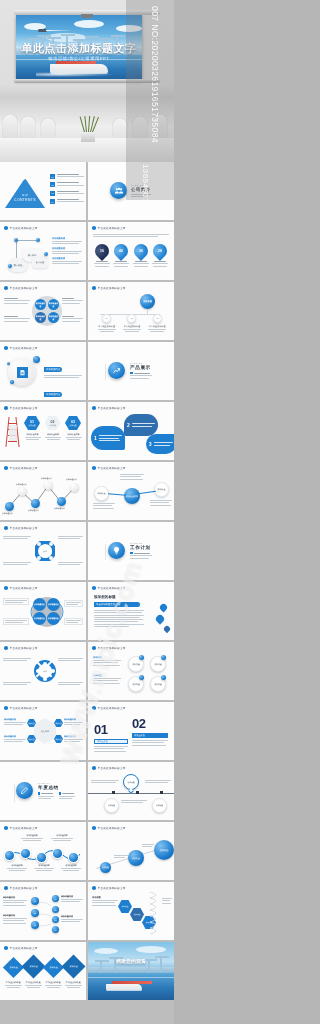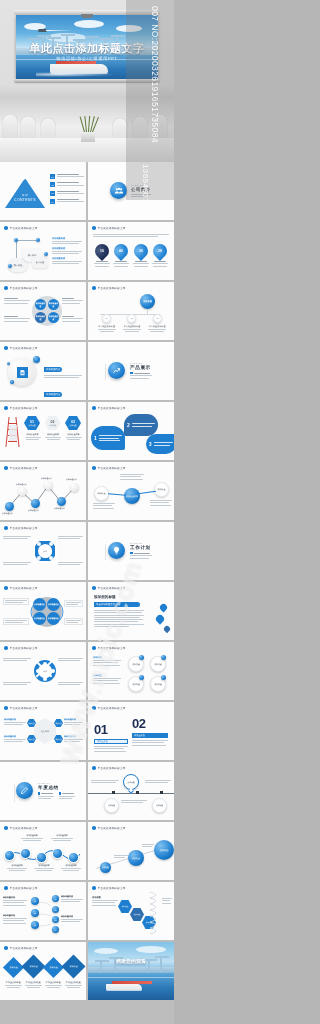--- a/index.html
+++ b/index.html
@@ -21,21 +21,21 @@
   .hero-table { position:absolute; left:0; top:138px; width:174px; height:24px;
     background:linear-gradient(180deg,#f6f6f6,#dcdcdc); }
   .hero-plant { position:absolute; left:78px; top:116px; width:20px; height:26px; }
   .hero-plant .pot { position:absolute; left:3px; top:16px; width:14px; height:10px;
     background:linear-gradient(180deg,#efefef,#c6c6c6); }
   .hero-plant .leaf { position:absolute; bottom:10px; width:1px; height:16px; background:#5d7a3a; transform-origin:bottom; }
   .screen-bar { position:absolute; left:14px; top:10px; width:146px; height:5px;
     background:linear-gradient(180deg,#f2f2f2,#b9b9b9); border-radius:2px; z-index:4; }
   .screen-bar:after{ content:""; position:absolute; left:50%; top:4px; margin-left:-6px;
     width:12px; height:4px; background:#7d7d7d; border-radius:0 0 3px 3px; }
-  .screen { position:absolute; left:16px; top:15px; width:142px; height:66px; z-index:3;
+  .screen { position:absolute; left:16px; top:15px; width:126px; height:66px; z-index:3;
     overflow:hidden; box-shadow:0 1px 3px rgba(0,0,0,.35); }
   .screen-bottom { position:absolute; left:14px; top:79px; width:146px; height:4px; z-index:4;
     background:linear-gradient(180deg,#e4e4e4,#9f9f9f); border-radius:2px; }
   .sky { position:absolute; inset:0;
     background:linear-gradient(180deg,#3c8fd0 0%,#66b3e2 28%,#a9d6f0 44%,#cfe8f7 52%,
       #7fbfe6 58%,#4f9ed6 72%,#2e7fc0 100%); }
   .cloud { position:absolute; background:rgba(255,255,255,.88); border-radius:50%; }
   .crane { position:absolute; bottom:26px; width:1.5px; background:#9fc4de; }
   .crane:before{ content:""; position:absolute; top:0; left:-5px; width:14px; height:1.5px; background:#9fc4de; }
   .skyline { position:absolute; left:0; bottom:24px; width:100%; height:9px;

